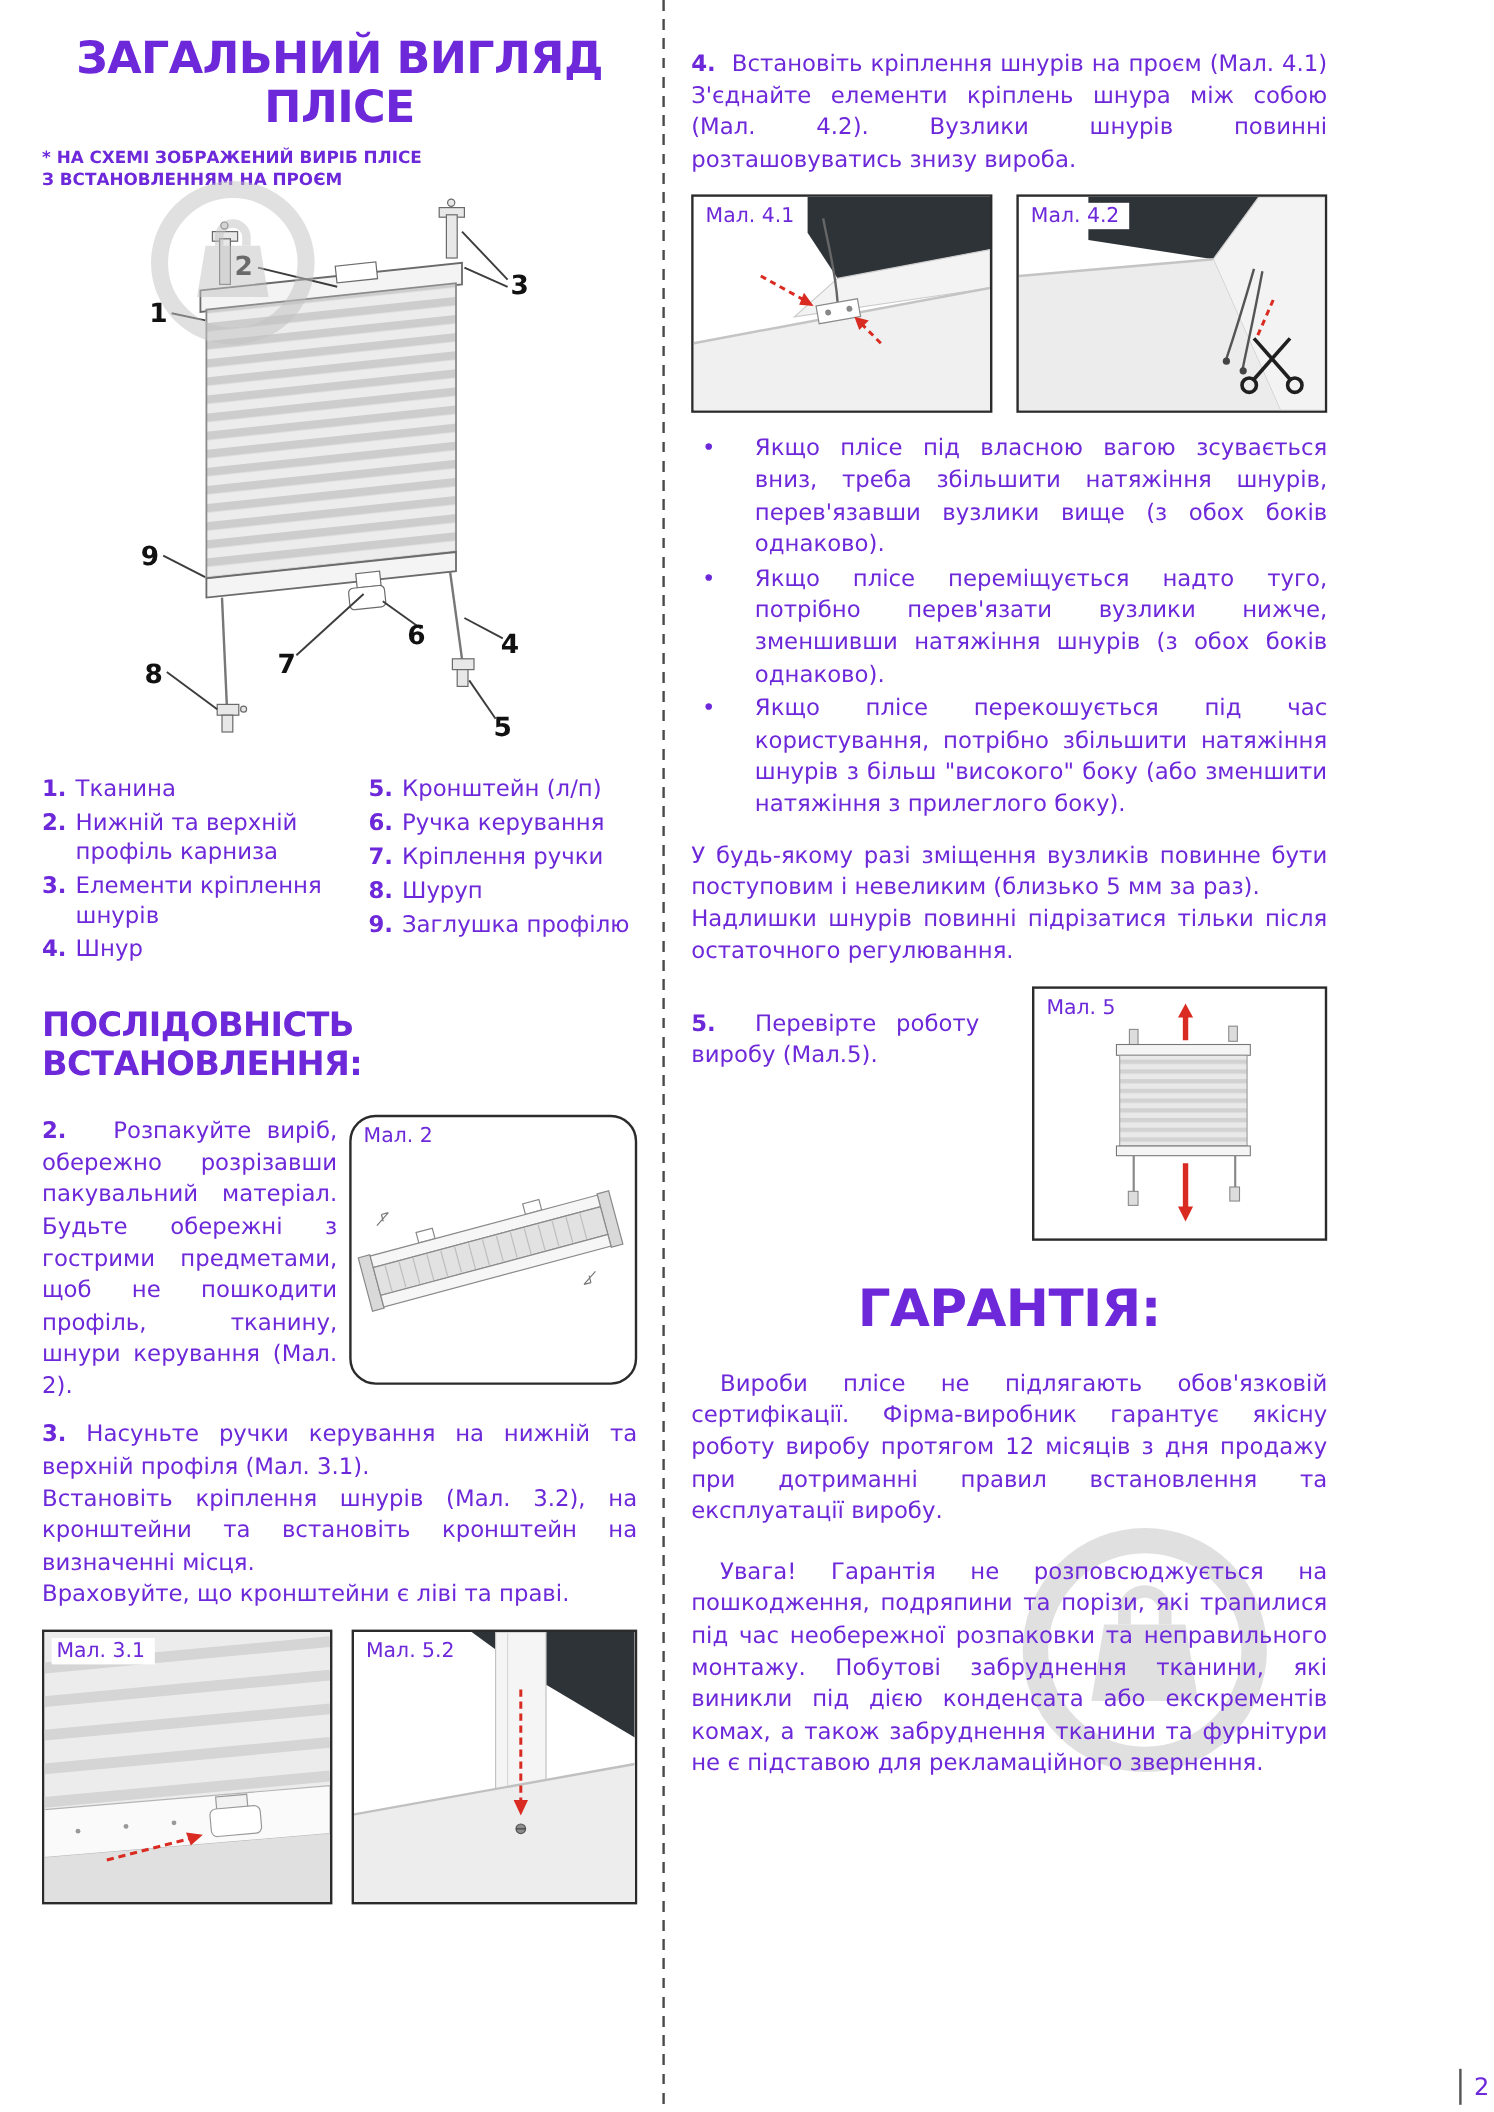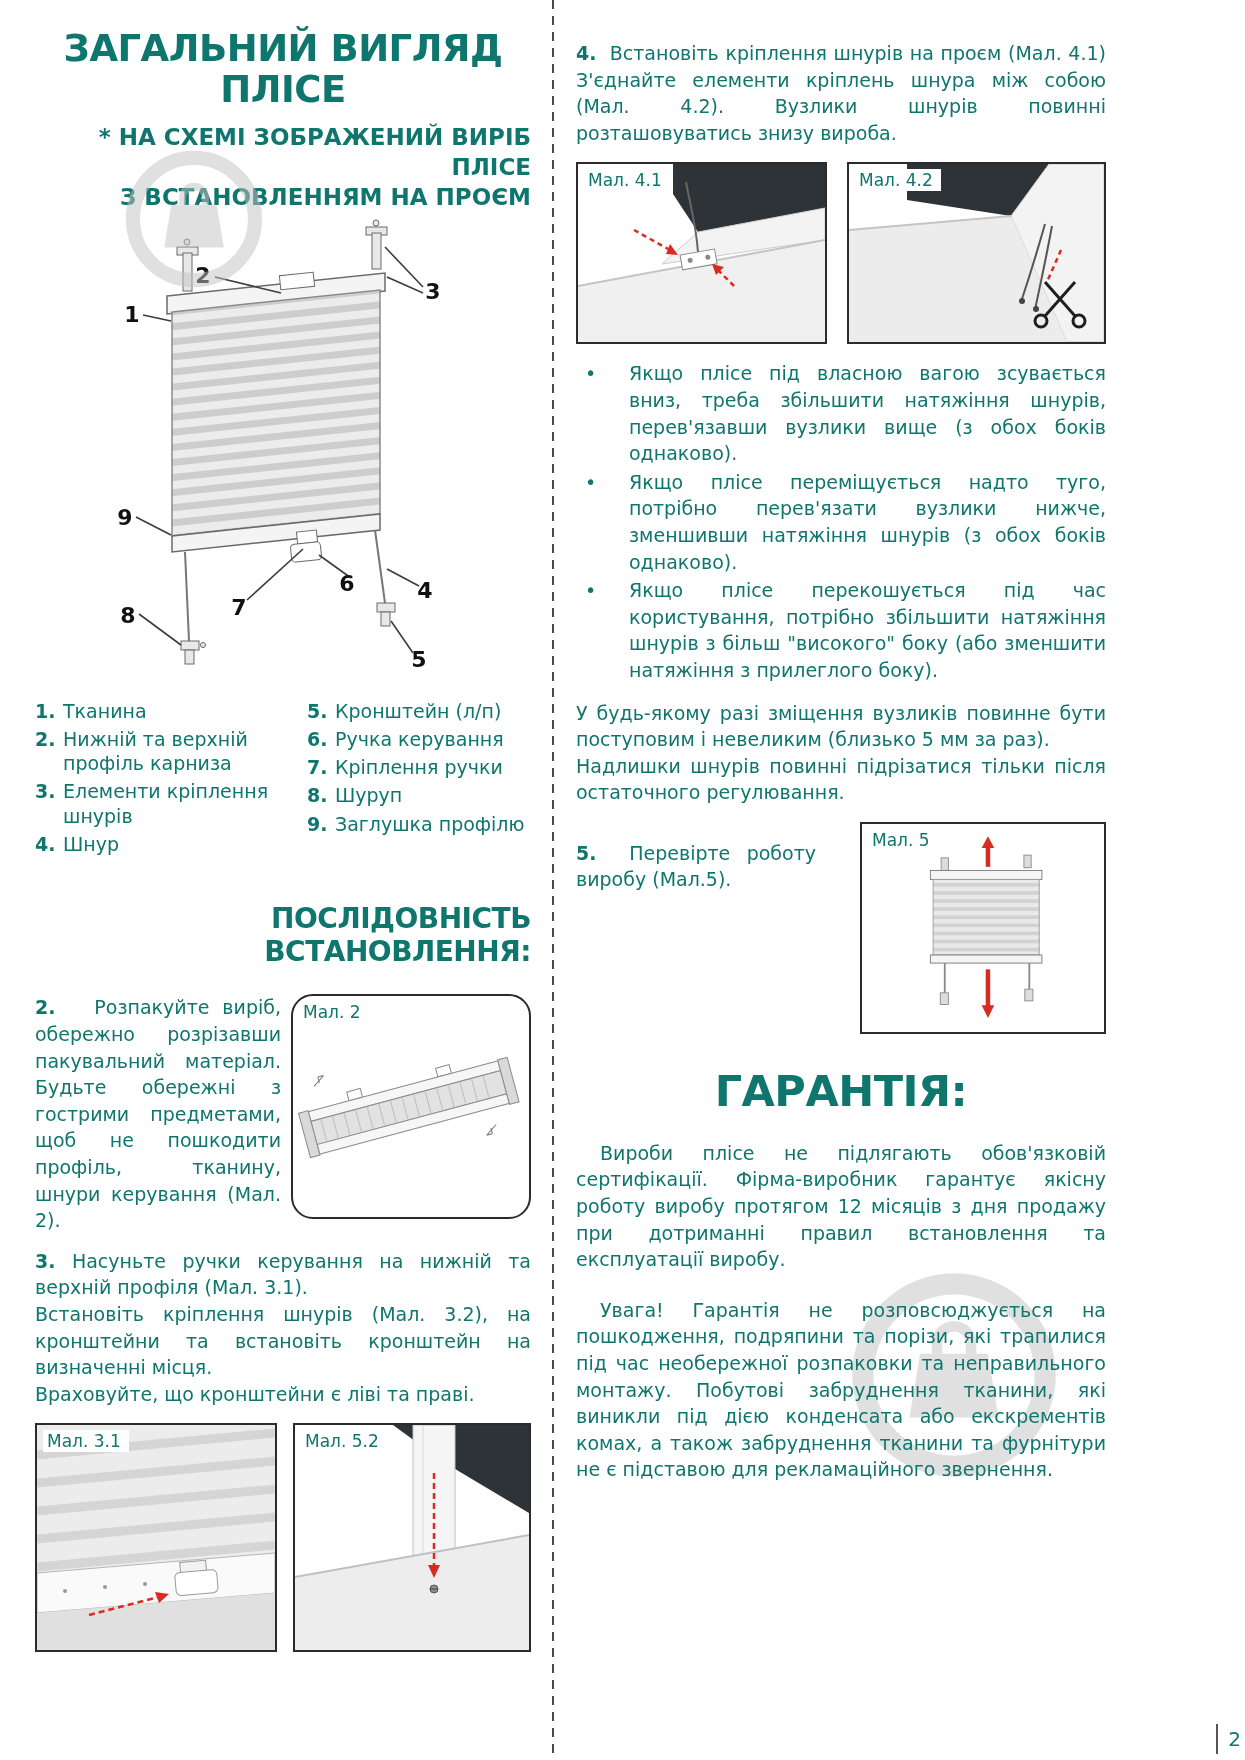--- a/index.html
+++ b/index.html
@@ -1,31 +1,31 @@
 <!DOCTYPE html>
 <html><head>
 <meta charset="utf-8">
 <style>
   html,body{margin:0;padding:0;background:#ffffff;}
   .page{position:relative;width:1245px;height:1760px;background:#fff;overflow:hidden;
-        font-family:"DejaVu Sans","Liberation Sans",sans-serif;color:#0f766e;}
+        font-family:"DejaVu Sans","Liberation Sans",sans-serif;color:#6d28d9;}
   .divider{position:absolute;left:552px;top:0;height:1760px;width:2px;
         background-image:repeating-linear-gradient(to bottom,#4a4a4a 0 9px,transparent 9px 16px);}
   .col-left{position:absolute;left:35px;top:28px;width:496px;}
   .col-right{position:absolute;left:576px;top:40px;width:530px;}
   .h-title{font-size:37px;font-weight:bold;text-align:center;line-height:1.12;letter-spacing:-0.5px;}
-  .h-sub{margin-top:12px;font-size:23px;font-weight:bold;text-align:right;line-height:1.3;}
+  .h-sub{margin-top:12px;font-size:14px;font-weight:bold;text-align:left;line-height:1.3;}
   .body{font-size:19px;line-height:1.4;text-align:justify;}
   .num{font-weight:bold;}
   .legend{display:flex;margin-top:12px;font-size:19px;}
   .lcol1{width:272px;}
   .lcol2{width:224px;}
   .legend-item{position:relative;padding-left:28px;line-height:1.28;margin-bottom:4px;}
   .legend-item .ln{position:absolute;left:0;font-weight:bold;}
-  .seq-title{margin-top:42px;font-size:28px;font-weight:bold;text-align:right;letter-spacing:-0.5px;}
+  .seq-title{margin-top:30px;font-size:28px;font-weight:bold;text-align:left;letter-spacing:-0.5px;}
   .step2-row{display:flex;margin-top:26px;gap:10px;}
   .step2-text{width:246px;}
   .figbox{position:relative;border:2px solid #2b2b2b;background:#fff;box-sizing:border-box;overflow:hidden;}
   .figbox svg{position:absolute;left:0;top:0;width:100%;height:100%;}
   .figlabel{position:absolute;top:5px;left:6px;font-size:17px;z-index:2;background:#fff;padding:1px 8px 1px 4px;}
   .fig2{width:240px;height:225px;border-radius:22px;}
   .figs-row{display:flex;justify-content:space-between;margin-top:16px;}
   .fig31{width:242px;height:229px;}
   .fig32{width:238px;height:229px;}
   .fig41{width:251px;height:182px;}

